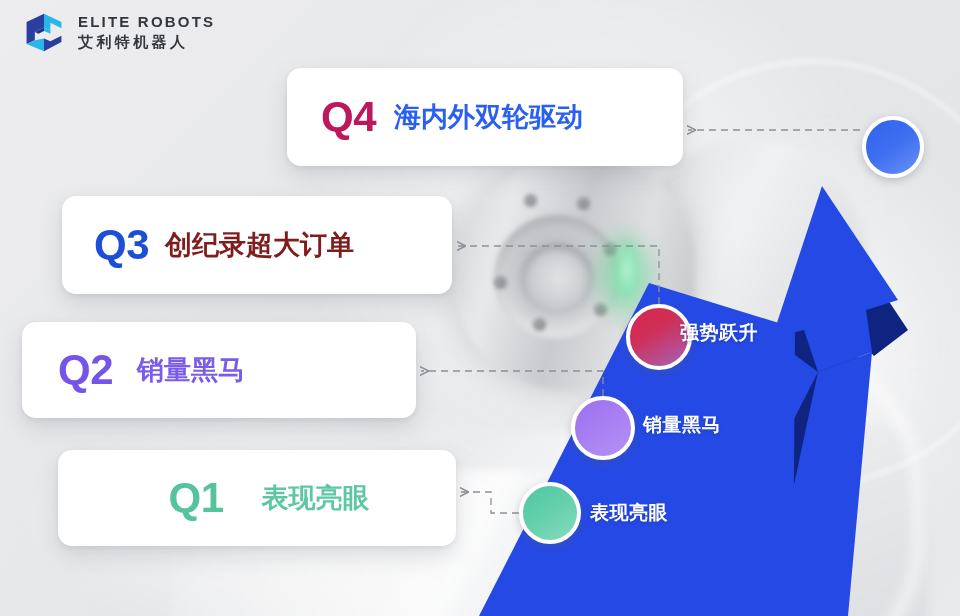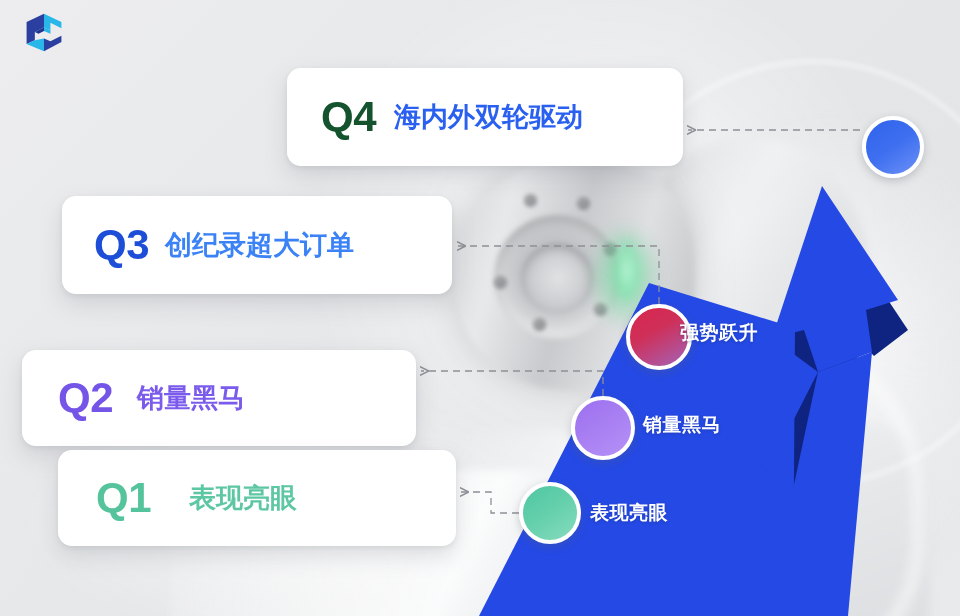--- a/index.html
+++ b/index.html
@@ -202,32 +202,32 @@
     letter-spacing: -0.5px;
     line-height: 1;
   }
   .card-txt {
     font-size: 27px;
     font-weight: bold;
     line-height: 1;
   }
 
   #card-q4 { left: 287px; top: 68px;  width: 396px; height: 98px;  padding-left: 34px; }
-  #card-q4 .card-q   { color: #14532d; }
+  #card-q4 .card-q   { color: #be185d; }
   #card-q4 .card-txt { color: #2a60f0; margin-left: 18px; }
 
   #card-q3 { left: 62px;  top: 196px; width: 390px; height: 98px;  padding-left: 32px; }
   #card-q3 .card-q   { color: #1d4ed8; }
-  #card-q3 .card-txt { color: #3b82f6; margin-left: 16px; }
-
-  #card-q2 { left: 22px;  top: 322px; width: 394px; height: 96px;  padding-left: 36px; margin-top: 28px; }
+  #card-q3 .card-txt { color: #7f1d1d; margin-left: 16px; }
+
+  #card-q2 { left: 22px;  top: 322px; width: 394px; height: 96px;  padding-left: 36px; }
   #card-q2 .card-q   { color: #7455e8; }
   #card-q2 .card-txt { color: #7b5bec; margin-left: 24px; }
 
-  #card-q1 { left: 58px;  top: 450px; width: 398px; height: 96px;  padding-left: 38px; }
+  #card-q1 { left: 58px;  top: 450px; width: 398px; height: 96px;  padding-left: 24px; justify-content: center; }
   #card-q1 .card-q   { color: #55c49c; }
   #card-q1 .card-txt { color: #5cc7a2; margin-left: 38px; }
 
   
   .connector { position: absolute; left: 0; top: 0; width: 960px; height: 616px; pointer-events: none; }
 
   
   .dot {
     position: absolute;
     border-radius: 50%;
@@ -323,20 +323,22 @@
     <svg class="logo-mark" viewBox="0 0 48 48">
       <polygon points="24,3 44,13 44,35 24,45 4,35 4,13" fill="#ffffff" opacity="0"></polygon>
       <polygon points="24,4 43,13 43,20 31,14 31,22 24,19" fill="#29b6e8"></polygon>
       <polygon points="24,4 24,19 14,24 14,33 5,37 5,13" fill="#2b3fa0"></polygon>
       <polygon points="24,19 31,22 31,26 24,23" fill="#29b6e8"></polygon>
       <polygon points="5,37 24,45 24,31 14,33" fill="#29b6e8"></polygon>
       <polygon points="24,31 24,45 43,35 43,28 31,34" fill="#2b3fa0"></polygon>
       <polygon points="14,24 24,19 24,23 18,26" fill="#1d3490"></polygon>
     </svg>
     <div class="logo-text">
+      <div class="logo-en">ELITE ROBOTS</div>
+      <div class="logo-cn">艾利特机器人</div>
     </div>
   </div>
 
   <div class="card" id="card-q4">
     <span class="card-q">Q4</span>
     <span class="card-txt">海内外双轮驱动</span>
   </div>
 
   <div class="card" id="card-q3">
     <span class="card-q">Q3</span>

